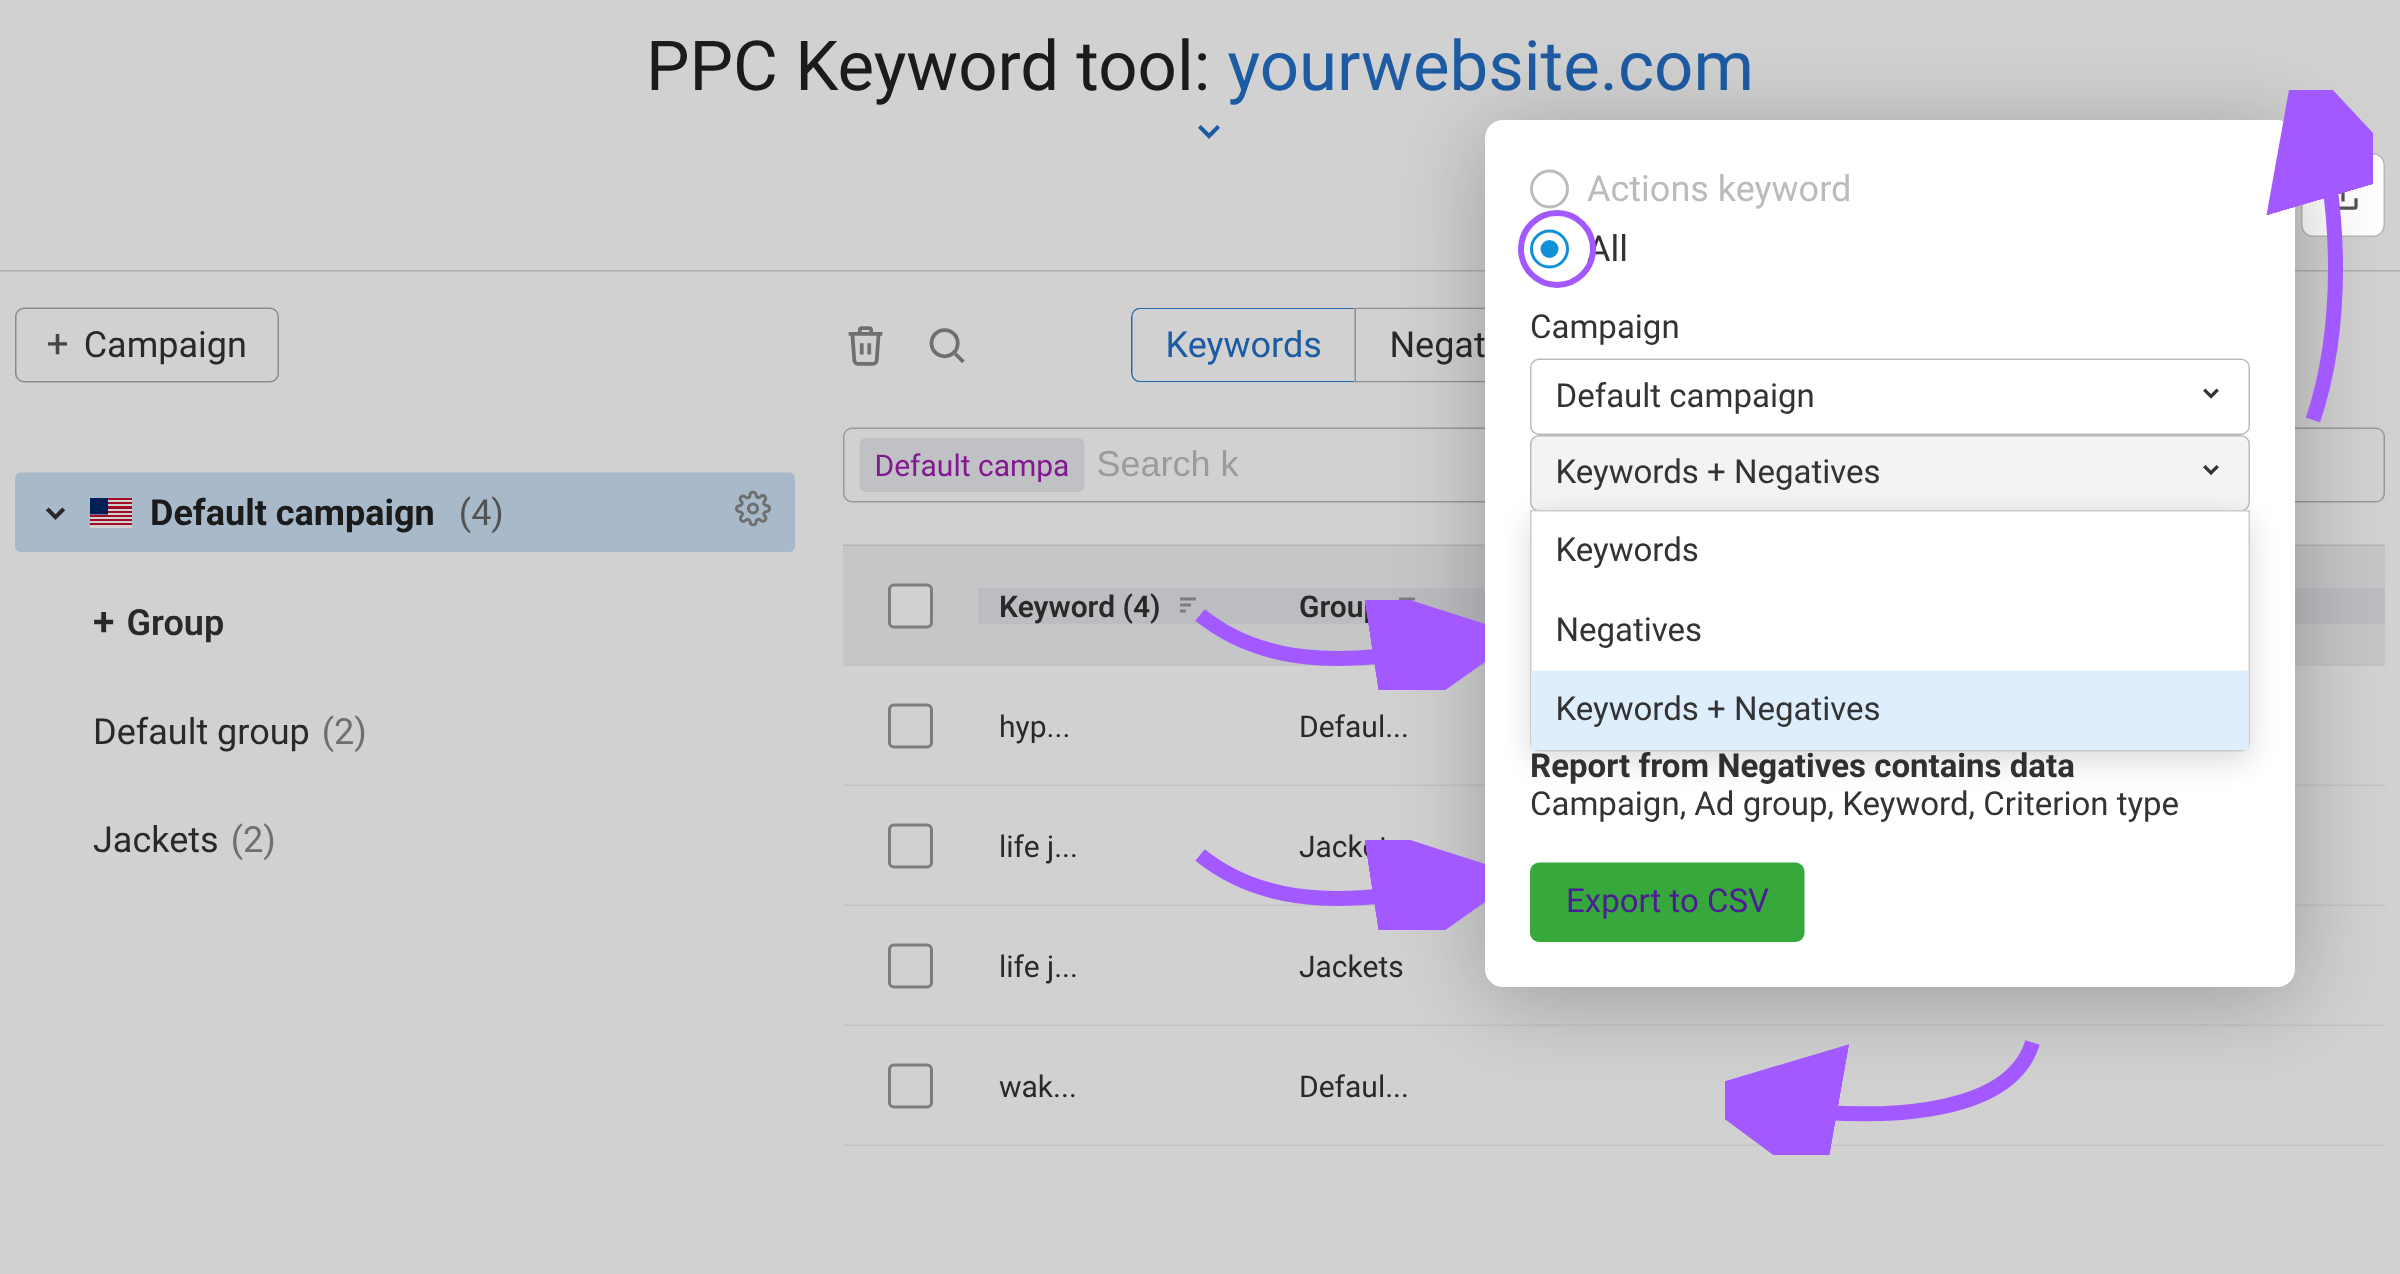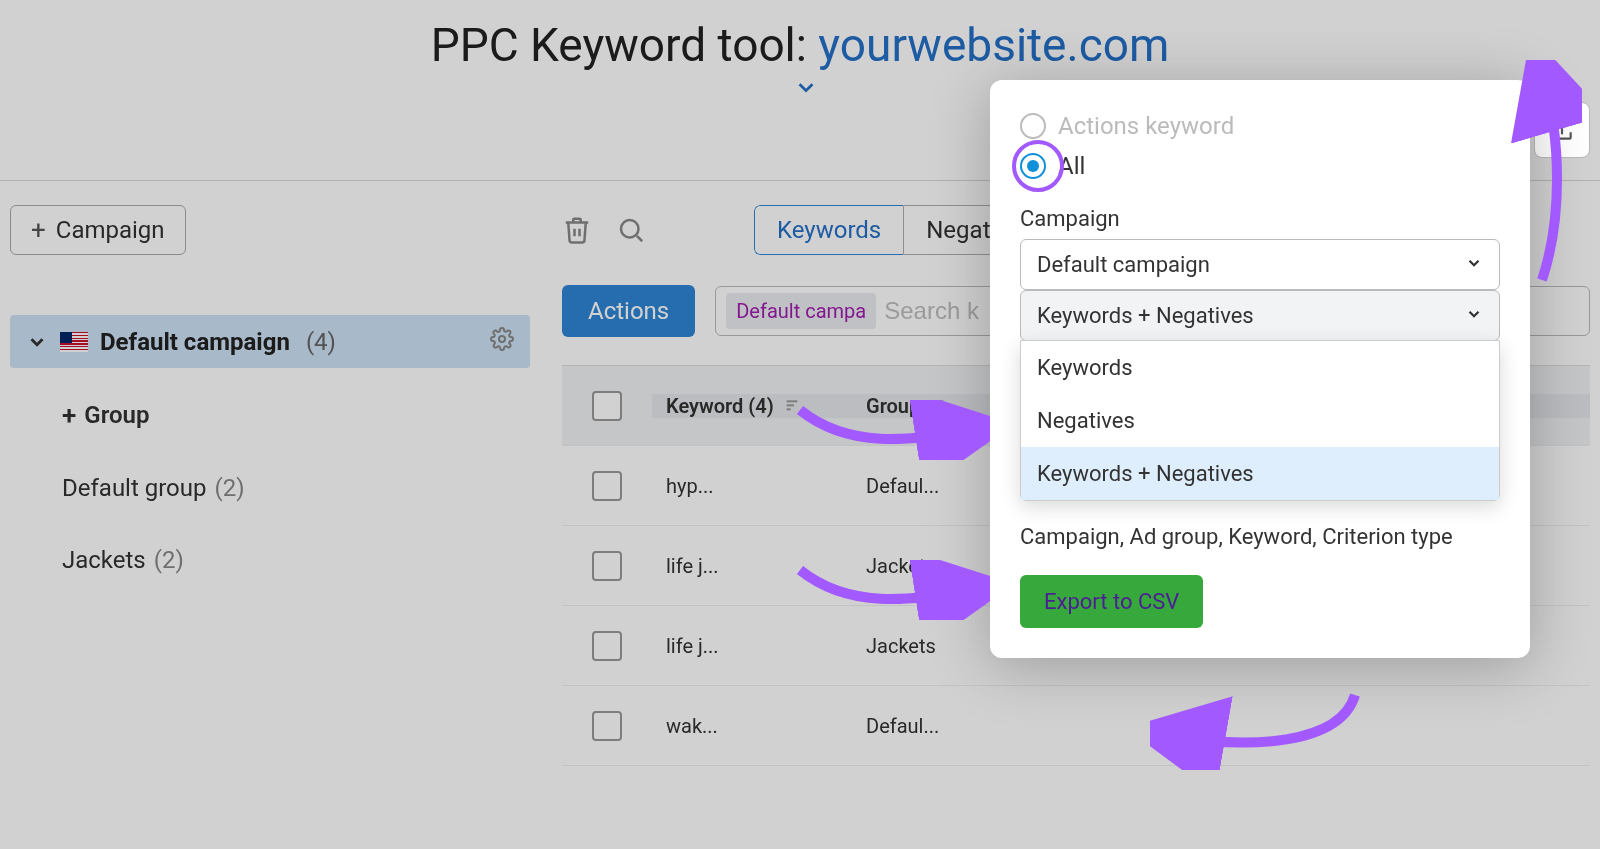--- a/index.html
+++ b/index.html
@@ -364,21 +364,20 @@
           </svg>
       </span>
       <span class="spacer1"></span>
       <div class="tabgroup">
         <div class="tab active">Keywords</div>
         <div class="tab">Negatives</div>
       </div>
     </div>
 
     <div class="main-row2">
-      <div class="actions-btn">Actions</div>
       <div class="search-box">
         <span class="chip">Default campa</span>
         <input placeholder="Search k" style="">
       </div>
     </div>
 
     <div class="table">
       <div class="trow thead">
         <div class="cell-check">
             <div class="checkbox"></div>
@@ -482,21 +481,21 @@
           <polyline points="6 9 12 15 18 9"></polyline>
         </svg></span>
   </div>
   <div class="options">
     <div class="option">Keywords</div>
     <div class="option">Negatives</div>
     <div class="option sel">Keywords + Negatives</div>
   </div>
 
   <div class="note">
-    <br>
+    <span class="bold-covered">Report from Negatives contains data</span><br>
     <span>Campaign, Ad group, Keyword, Criterion type</span>
   </div>
 
   <div class="export-csv">Export to CSV</div>
 </div>
 
 <svg class="anno" style="top:60px; right:18px;" width="80" height="240">
   <defs>
       <marker id="ah1" markerWidth="10" markerHeight="10" refX="6" refY="5" orient="auto">
         <path d="M0 0 L10 5 L0 10 z" fill="#a259ff"></path>

